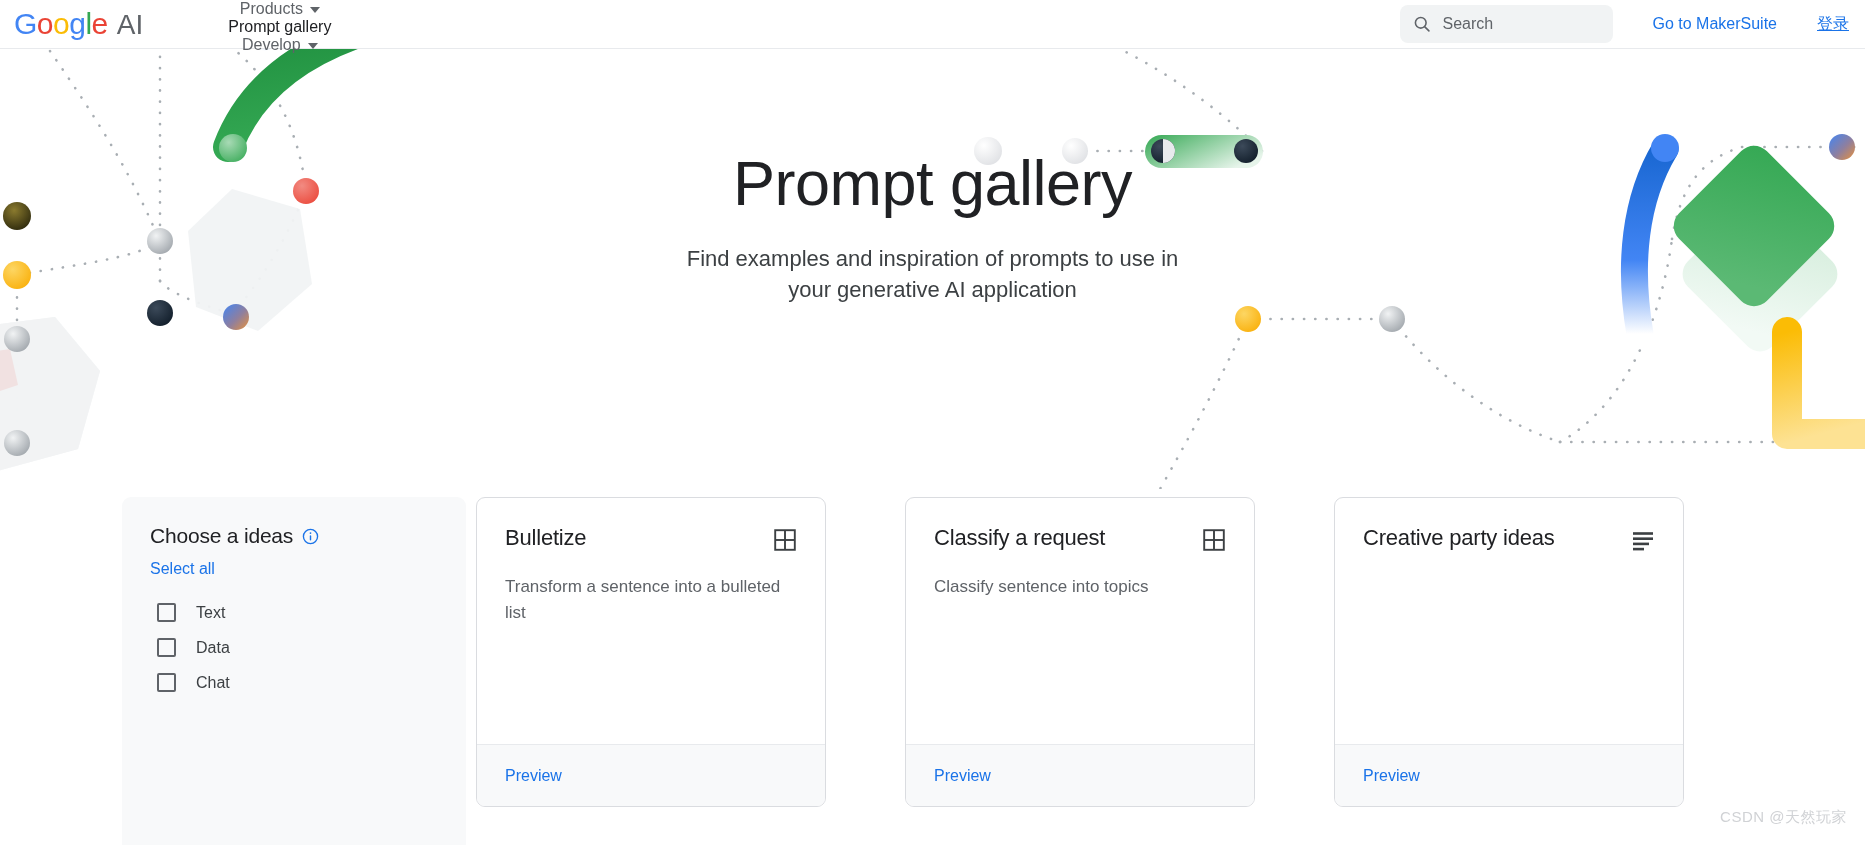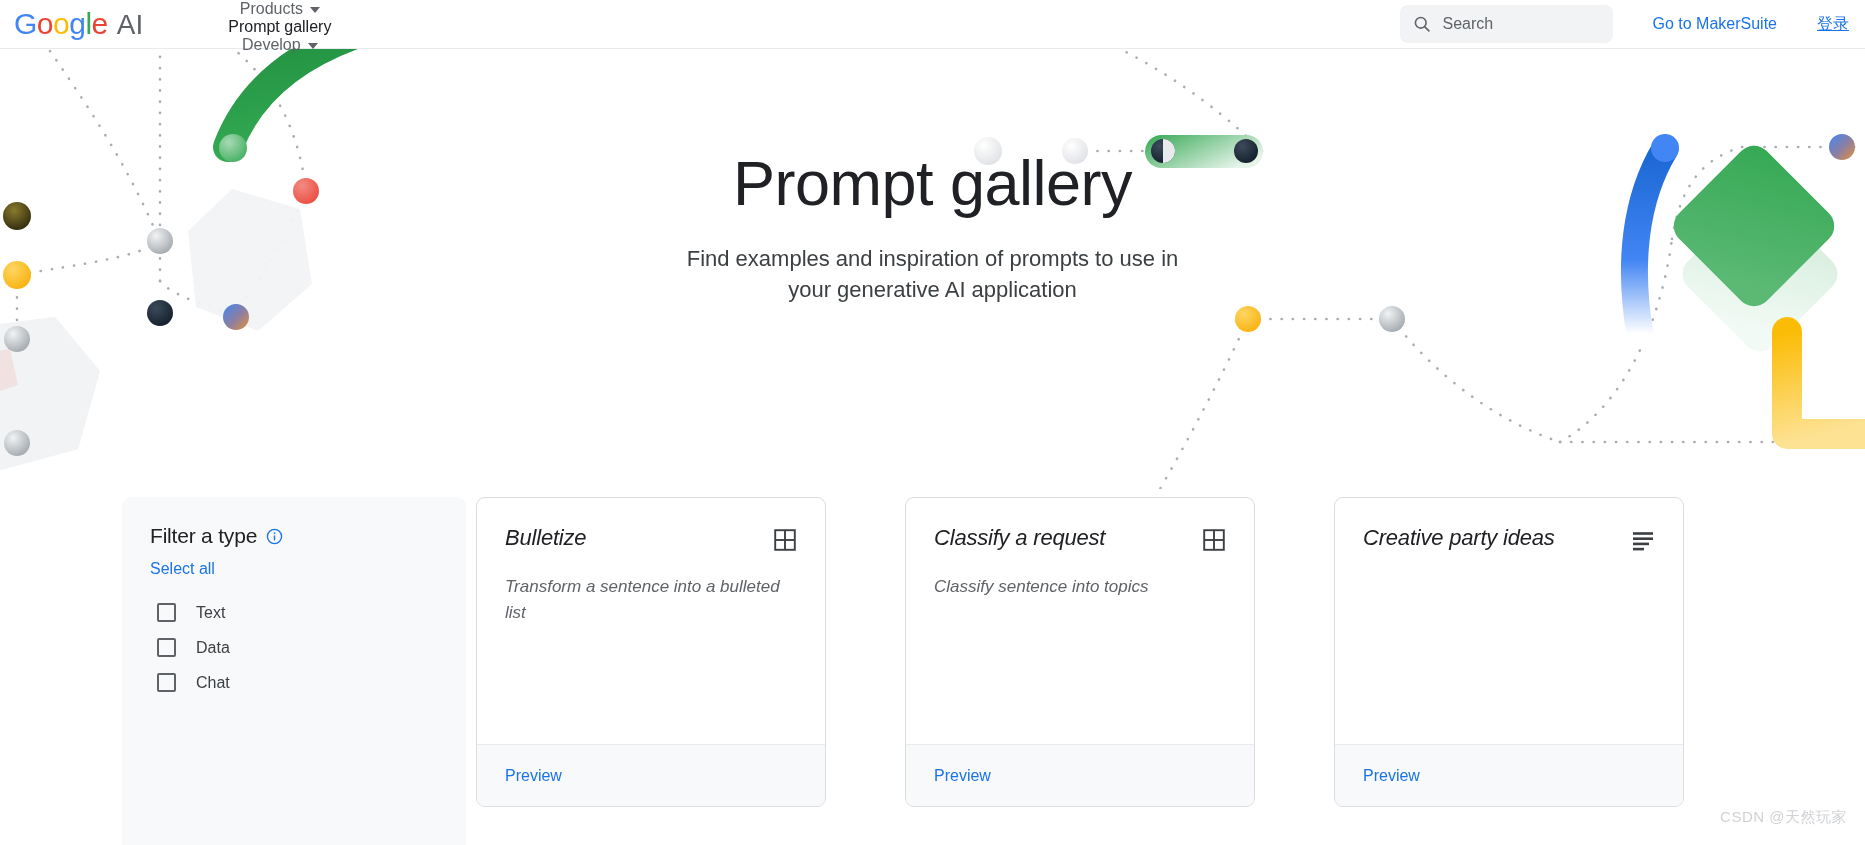--- a/index.html
+++ b/index.html
@@ -142,21 +142,21 @@
   .cards { position: absolute; left: 476px; top: 8px; display: flex; gap: 79px; }
   .card {
     width: 350px; height: 310px;
     border: 1px solid #dadce0;
     border-radius: 9px;
     background: #ffffff;
     display: flex; flex-direction: column;
     overflow: hidden;
     cursor: pointer;
   }
-  .card-body { flex: 1; padding: 27px 28px 0 28px; font-style: italic; }
+  .card-body { flex: 1; padding: 27px 28px 0 28px; }
   .card-title-row { display: flex; align-items: flex-start; justify-content: space-between; gap: 10px; }
   .card-title { font-size: 22px; color: #202124; font-weight: 400; line-height: 1.15; letter-spacing: -0.2px;}
   .card-icon { flex: 0 0 auto; margin-top: 3px; }
   .card-desc {
     margin-top: 18px;
     font-size: 17px; color: #5f6368; line-height: 1.5;
   }
   .card-foot {
     height: 62px; background: #f8f9fa;
     border-top: 1px solid #e8eaed;
@@ -347,21 +347,21 @@
     </div>
   </div>
 </div>
 
 <div class="content">
 
   <div class="filter-panel">
     <div class="filter-body">
 
       <div class="choose-row">
-        <span class="choose-label">Filter a type</span>
+        <span class="choose-label">Choose a ideas</span>
         <span class="info-icon">
           <svg width="17" height="17" viewBox="0 0 24 24">
             <circle cx="12" cy="12" r="10" fill="none" stroke="#1a73e8" stroke-width="1.9"></circle>
             <circle cx="12" cy="7.2" r="1.25" fill="#1a73e8"></circle>
             <rect x="11" y="10.2" width="2" height="7.4" rx="1" fill="#1a73e8"></rect>
           </svg>
         </span>
       </div>
 
       <div class="select-all">Select all</div>

